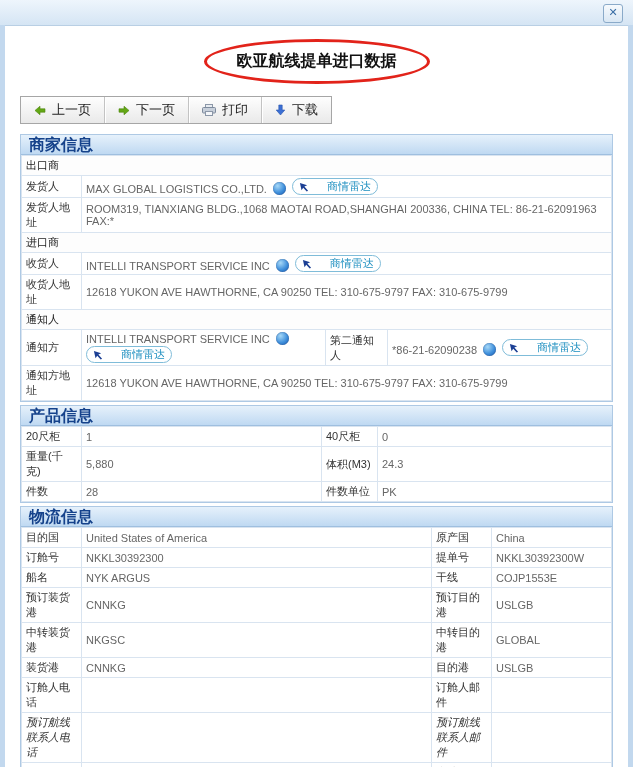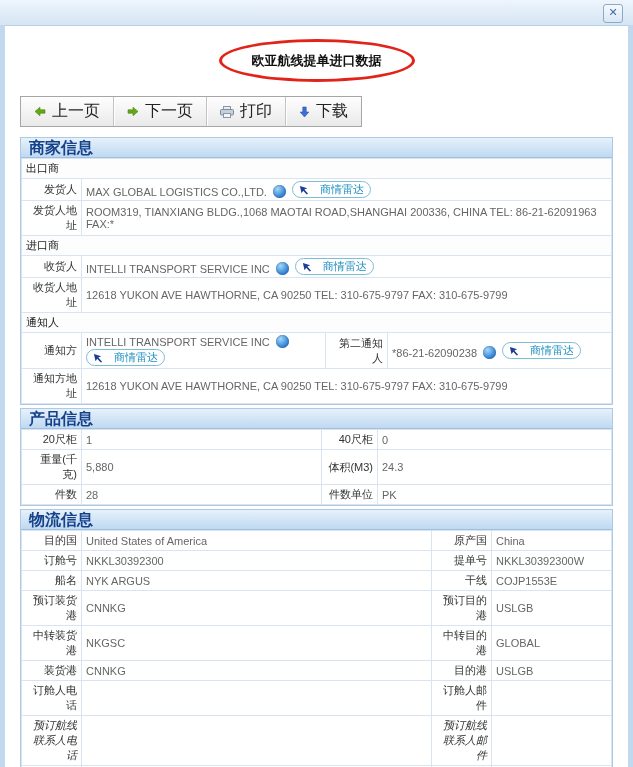--- a/index.html
+++ b/index.html
@@ -25,64 +25,64 @@
   .frame-left{left:0;}
   .frame-right{right:0;}
   .content{position:absolute;top:26px;left:5px;right:5px;bottom:0;background:#fff;}
 
   
   .title-wrap{text-align:center;margin-top:13px;height:48px;}
   .title-ellipse{
     display:inline-block;padding:9px 30px;
     border:3px solid #e2231a;border-radius:50%;
   }
-  .page-title{font-size:13px;font-weight:bold;color:#111;}
+  .page-title{font-size:16px;font-weight:bold;color:#111;}
 
   
   .toolbar{margin:9px 0 10px 15px;display:inline-flex;
     border:1px solid #a6a6a6;background:linear-gradient(#fefefe,#e9e9e9);
   }
   .tb-btn{
     display:flex;align-items:center;gap:6px;
-    padding:4px 13px;font-size:16px;color:#222;cursor:pointer;
+    padding:4px 13px;font-size:13px;color:#222;cursor:pointer;
     border-right:1px solid #c3c3c3;box-shadow:1px 0 0 #ffffff;
   }
   .tb-btn:last-child{border-right:none;box-shadow:none;}
   .tb-btn svg{display:block;}
 
   
   .tables{margin:0 15px;}
   .section{border:1px solid #aec9e4;margin-bottom:3px;}
   .sec-header{
     height:19px;line-height:19px;padding-left:8px;
     background:linear-gradient(#e6f1fb,#bfd9f2);
     border-bottom:1px solid #9fbfdf;
     color:#15428b;font-weight:bold;font-size:16px;
   }
   table.grid{width:100%;border-collapse:collapse;table-layout:fixed;}
   table.grid td{
     border:1px solid #d9e4f0;vertical-align:middle;
     font-size:11px;padding:2px 4px;min-height:18px;
     word-wrap:break-word;
   }
-  td.lbl{color:#333;text-align:right;padding:2px 2px;}
+  td.lbl{color:#333;text-align:left;padding:2px 2px;}
   td.val{color:#666;text-align:left;}
   td.subhead{color:#222;padding-left:14px;font-size:12px;background:#fdfdfd;}
   tr{height:20px;}
   .with-icons{display:flex;align-items:flex-end;gap:6px;flex-wrap:wrap;}
 
   
   .globe{
     display:inline-block;width:13px;height:13px;border-radius:50%;
     background:radial-gradient(circle at 35% 30%,#a6d8f7,#3f8fdb 55%,#1c55a8);
     box-shadow:inset 0 0 1px #0d3b7a;flex:none;
   }
   
   .radar-badge{
-    display:inline-flex;align-items:center;gap:11px;
+    display:inline-flex;align-items:center;gap:18px;
     border:1px solid #7fbcd9;border-radius:9px;padding:0 6px;height:15px;
     color:#1d8fc0;font-size:11px;white-space:nowrap;cursor:pointer;background:#fff;flex:none;
   }
   .radar-badge svg{flex:none;}
   .badge-line{margin-top:1px;}
 </style>
 </head>
 <body>
 
 <div class="titlebar">

